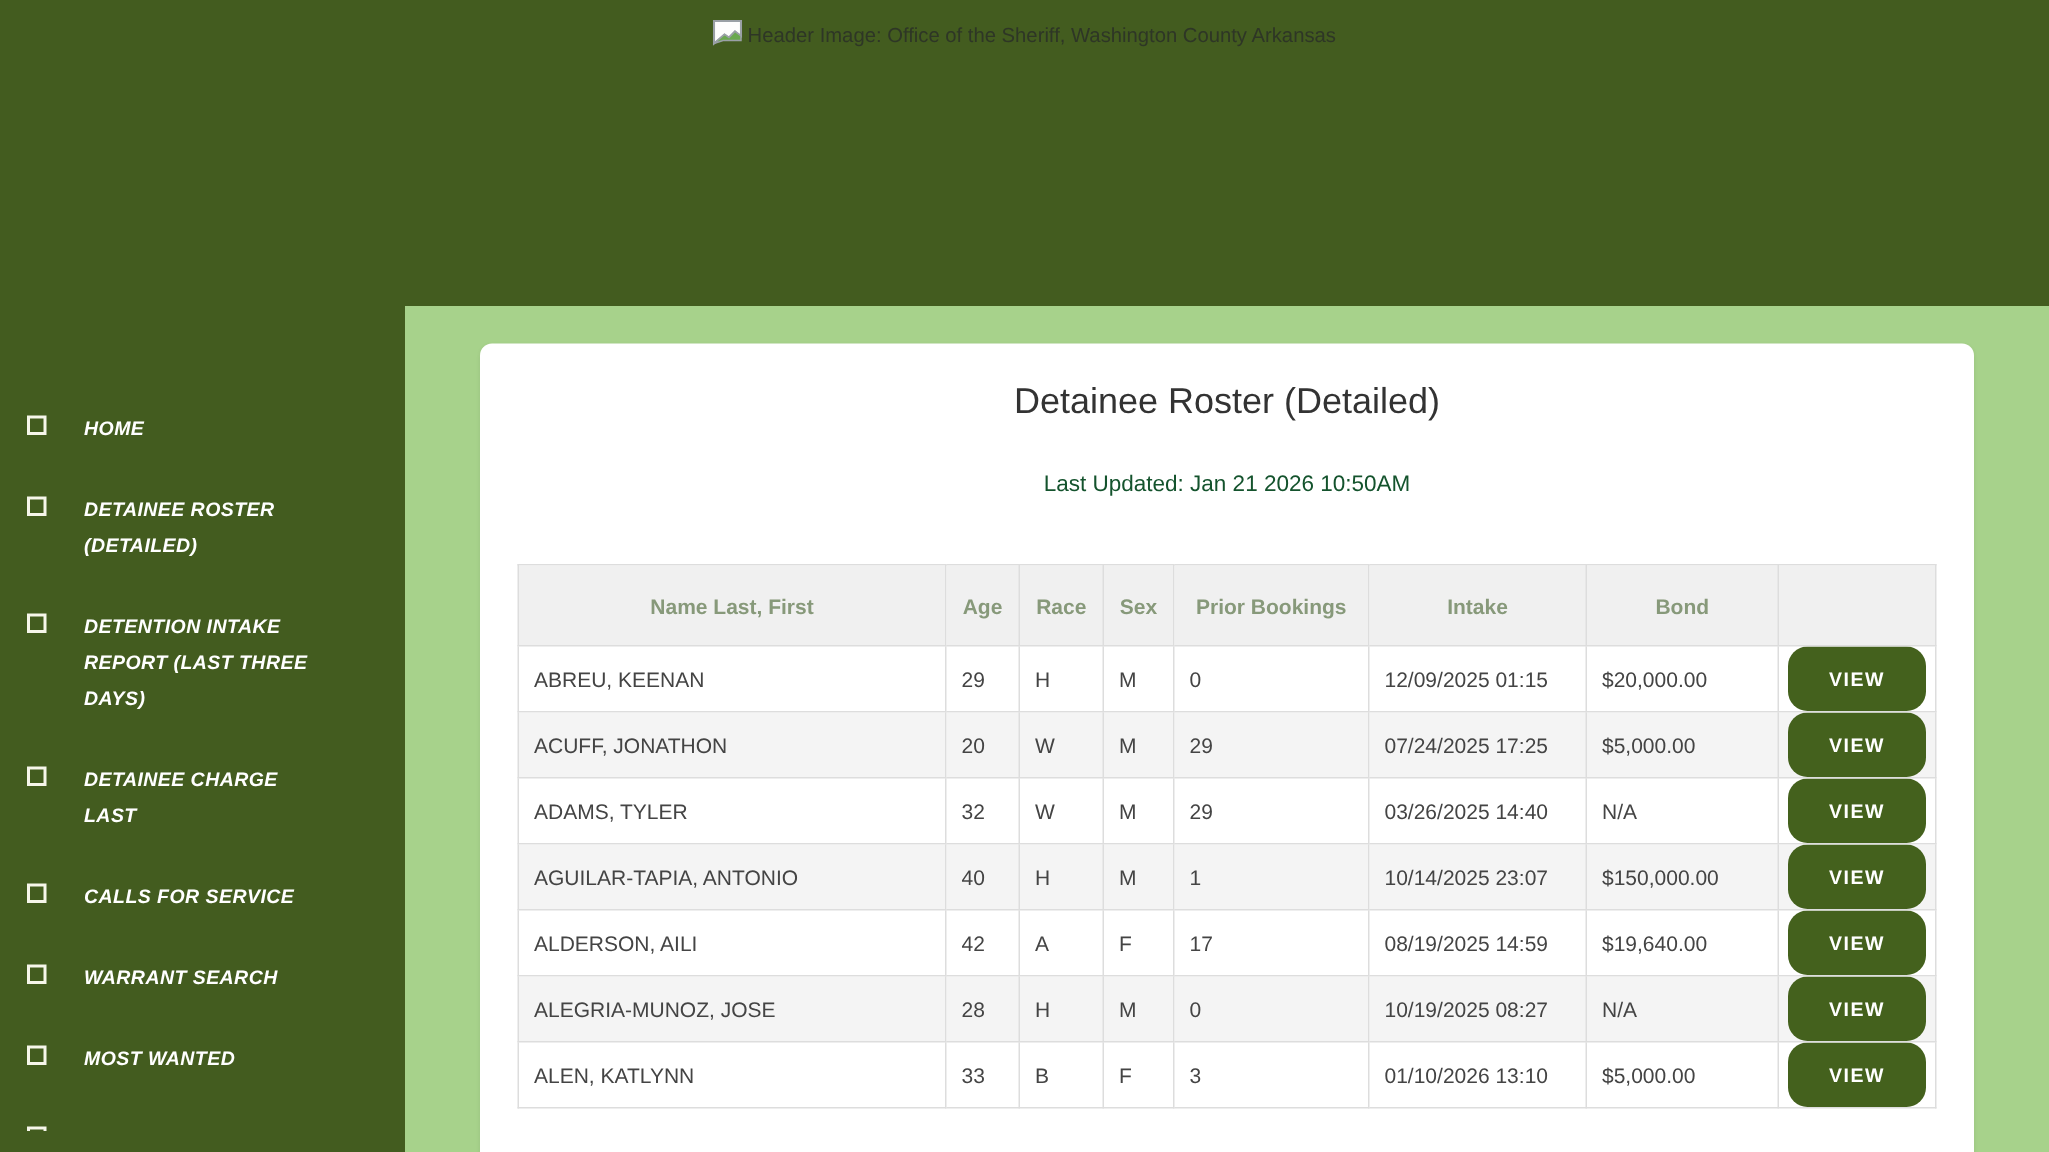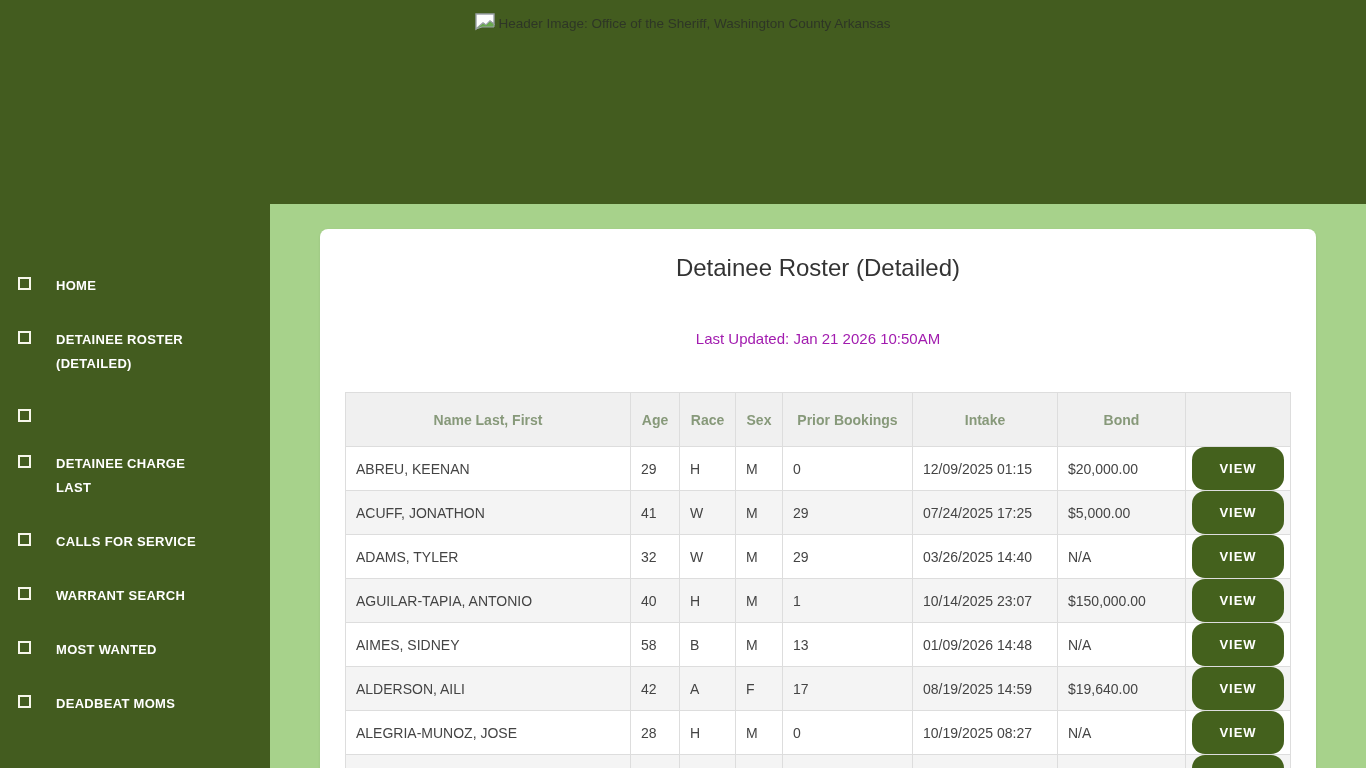--- a/index.html
+++ b/index.html
@@ -8,32 +8,32 @@
 
   
   .top-banner { height:204px; background:#435c1f; padding-top:13px; }
   .banner-img { display:flex; justify-content:center; align-items:flex-start; gap:3px; }
   .broken-img { width:20px; height:18px; flex:0 0 auto; }
   .alt-text { font-size:13.5px; color:#2e3626; padding-top:3px; }
 
   
   .page-body { display:flex; height:603px; }
   .sidebar { width:270px; background:#435c1f; flex:0 0 auto; }
-  .nav { height:550px; overflow:hidden; padding:70px 0 0 18px; }
+  .nav { height:550px; overflow:hidden; padding:70px 0 0 18px;font-style:italic; }
   .side-item { display:flex; align-items:flex-start; margin-bottom:30px; cursor:pointer; }
   .cb { width:13px; height:13px; border:2px solid #f6f6ea; margin-top:3px; flex:0 0 auto; }
   .side-label { margin-left:25px; width:155px; color:#ffffff; font-weight:bold;
                 font-size:13px; line-height:24px; letter-spacing:.3px; }
 
   .content { flex:1; background:#a7d28b; }
   .card { margin:25px 51px 0 50px; background:#ffffff; border-radius:8px;
           min-height:800px; box-shadow:0 1px 3px rgba(0,0,0,.08); padding-bottom:40px; }
 
   .page-title { text-align:center; padding-top:25px; font-size:24px; color:#333; font-weight:normal; }
-  .last-updated { text-align:center; margin-top:48px; font-size:15px; color:#a21caf; }
+  .last-updated { text-align:center; margin-top:32px; font-size:15px; color:#14532d; }
 
   
   .tbl-wrap { margin:45px 25px 0 25px; }
   table { border-collapse:collapse; table-layout:fixed; width:945px; }
   th, td { border:1px solid #ddd; font-size:14px; overflow:hidden; white-space:nowrap; }
   thead th { background:#f0f0f0; color:#87997a; font-weight:bold; height:54px;
              text-align:center; }
   tbody td { height:44px; color:#444; text-align:left; padding-left:10px; }
   tbody tr:nth-child(even) td { background:#f4f4f4; }
   td.btn-cell { text-align:center; padding-left:0; }
@@ -61,20 +61,21 @@
         <div class="side-item">
           <span class="cb"></span>
           <span class="side-label">HOME</span>
         </div>
         <div class="side-item">
           <span class="cb"></span>
           <span class="side-label">DETAINEE ROSTER (DETAILED)</span>
         </div>
         <div class="side-item">
           <span class="cb"></span>
+          <span class="side-label">DETENTION INTAKE REPORT (LAST THREE DAYS)</span>
         </div>
         <div class="side-item">
           <span class="cb"></span>
           <span class="side-label">DETAINEE CHARGE LAST</span>
         </div>
         <div class="side-item">
           <span class="cb"></span>
           <span class="side-label">CALLS FOR SERVICE</span>
         </div>
         <div class="side-item">
@@ -127,21 +128,21 @@
                 <td>29</td>
                 <td>H</td>
                 <td>M</td>
                 <td>0</td>
                 <td>12/09/2025 01:15</td>
                 <td>$20,000.00</td>
                 <td class="btn-cell"><button class="view-btn">VIEW</button></td>
               </tr>
               <tr>
                 <td>ACUFF, JONATHON</td>
-                <td>41</td>
+                <td>20</td>
                 <td>W</td>
                 <td>M</td>
                 <td>29</td>
                 <td>07/24/2025 17:25</td>
                 <td>$5,000.00</td>
                 <td class="btn-cell"><button class="view-btn">VIEW</button></td>
               </tr>
               <tr>
                 <td>ADAMS, TYLER</td>
                 <td>32</td>
@@ -153,30 +154,20 @@
                 <td class="btn-cell"><button class="view-btn">VIEW</button></td>
               </tr>
               <tr>
                 <td>AGUILAR-TAPIA, ANTONIO</td>
                 <td>40</td>
                 <td>H</td>
                 <td>M</td>
                 <td>1</td>
                 <td>10/14/2025 23:07</td>
                 <td>$150,000.00</td>
-                <td class="btn-cell"><button class="view-btn">VIEW</button></td>
-              </tr>
-              <tr>
-                <td>AIMES, SIDNEY</td>
-                <td>58</td>
-                <td>B</td>
-                <td>M</td>
-                <td>13</td>
-                <td>01/09/2026 14:48</td>
-                <td>N/A</td>
                 <td class="btn-cell"><button class="view-btn">VIEW</button></td>
               </tr>
               <tr>
                 <td>ALDERSON, AILI</td>
                 <td>42</td>
                 <td>A</td>
                 <td>F</td>
                 <td>17</td>
                 <td>08/19/2025 14:59</td>
                 <td>$19,640.00</td>

